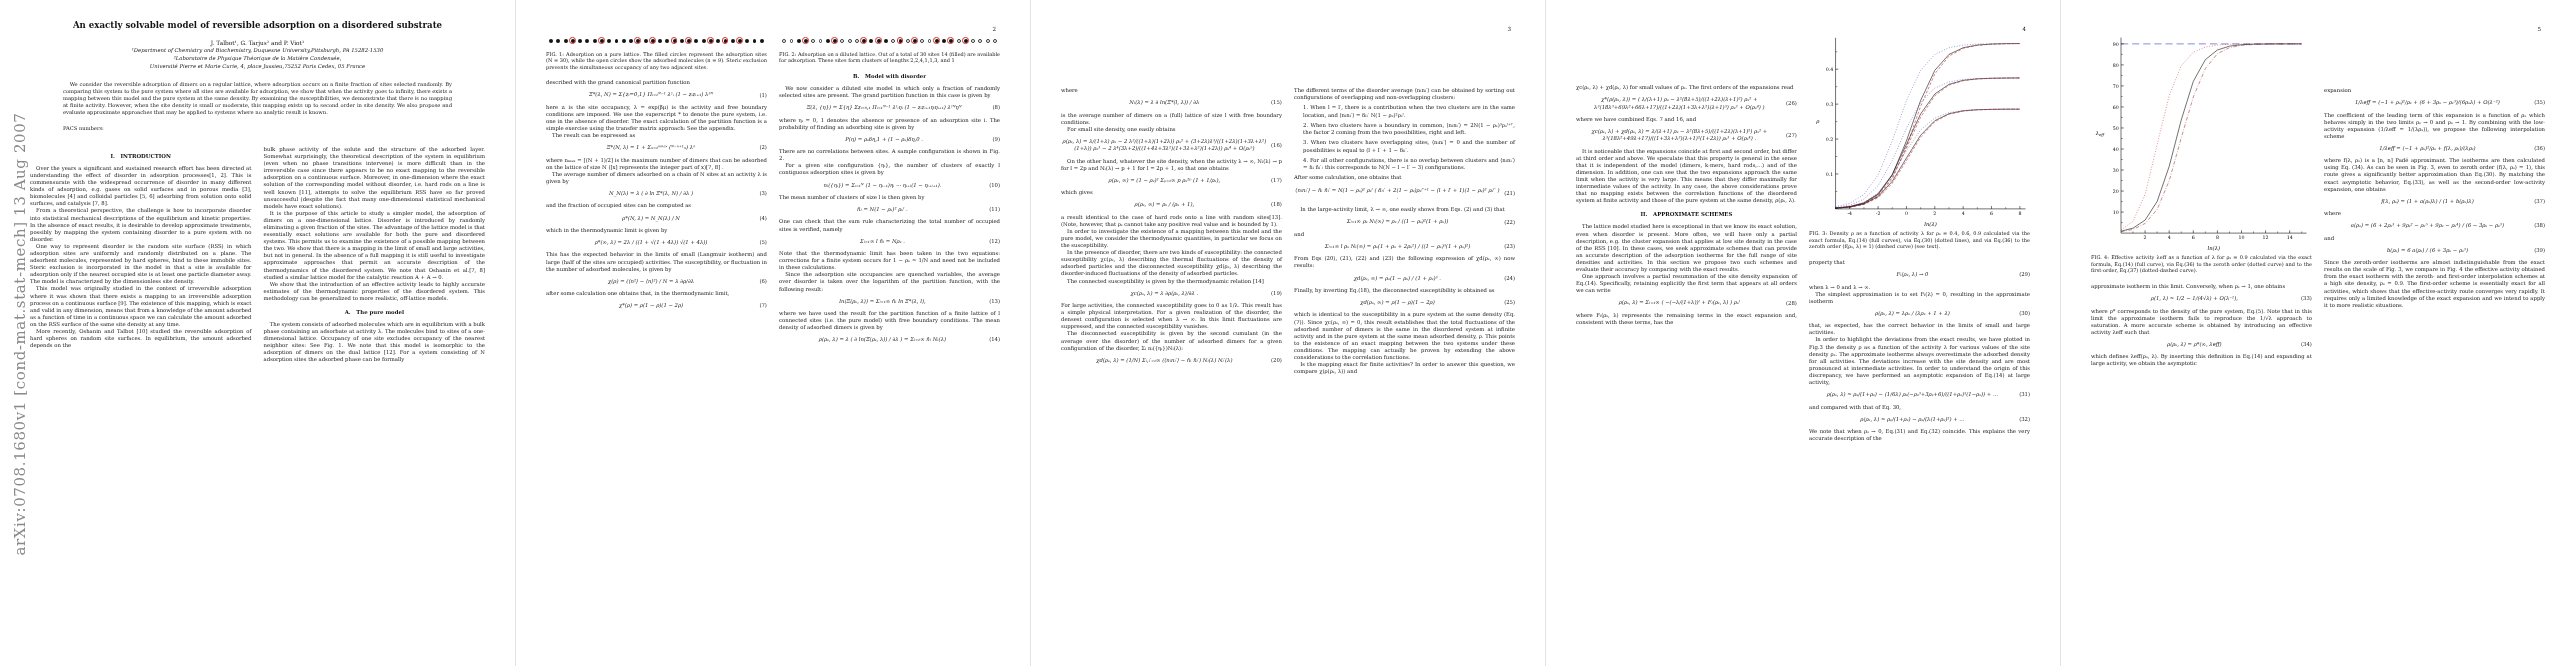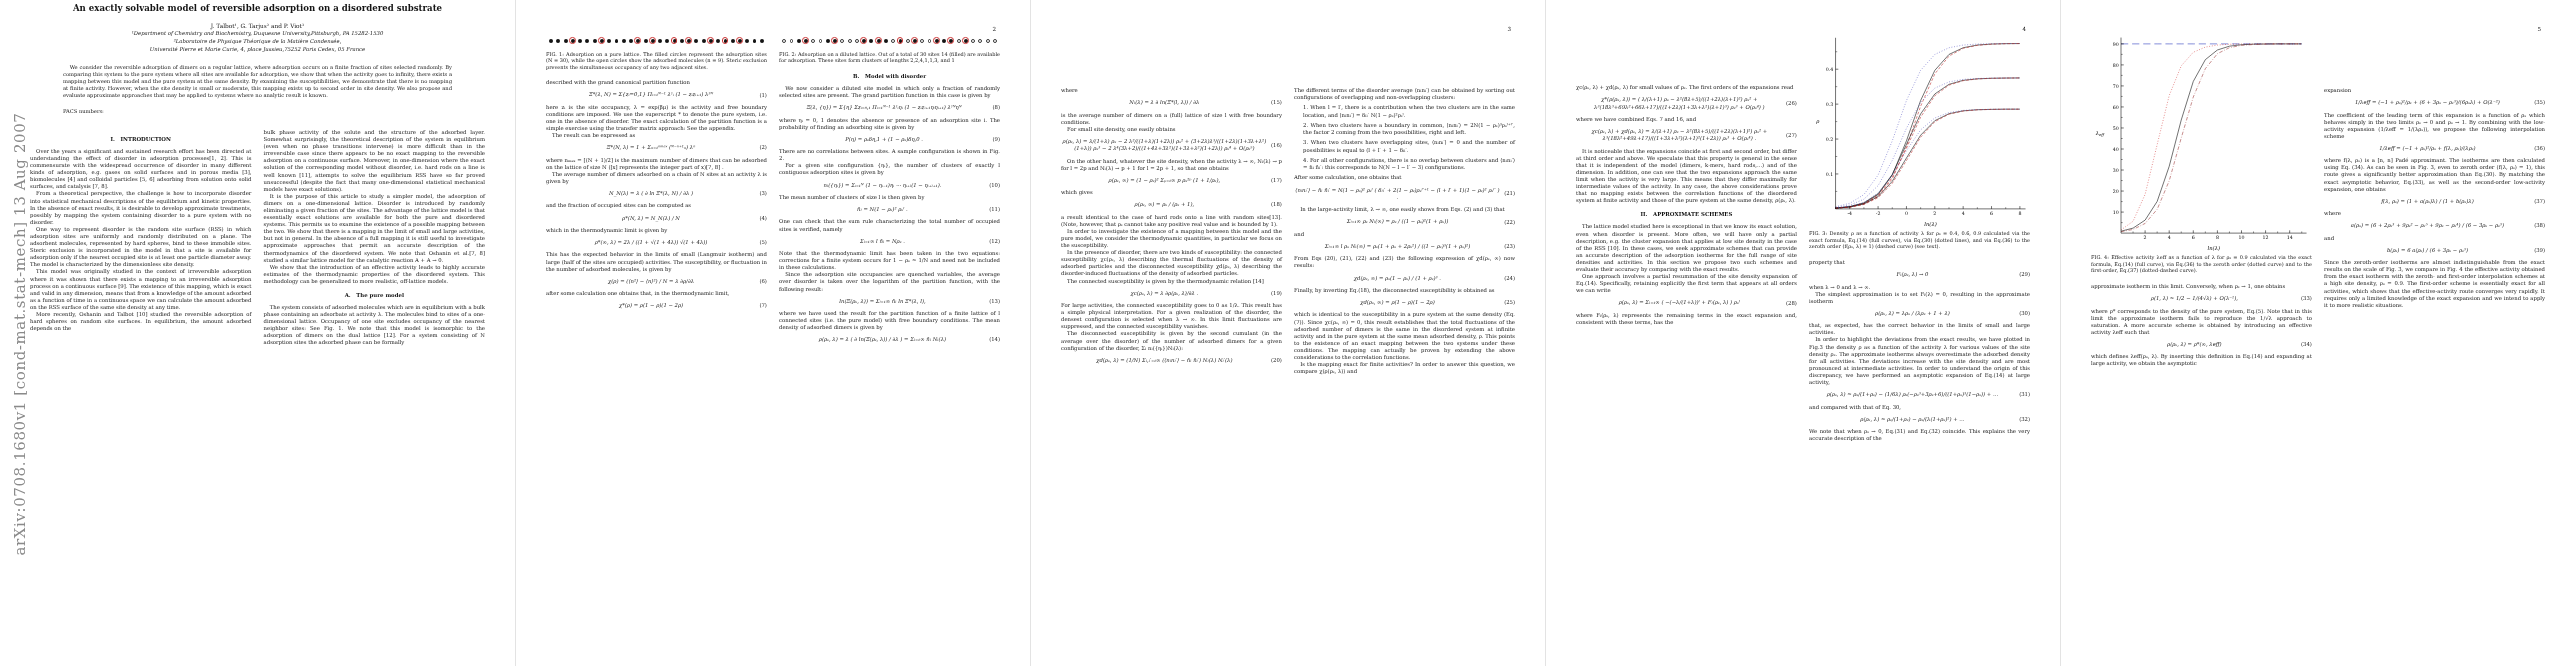--- a/index.html
+++ b/index.html
@@ -4,21 +4,21 @@
 <style>
   html,body{margin:0;padding:0;background:#ffffff;}
   body{width:2576px;height:667px;overflow:hidden;}
   .sheet{display:flex;width:2576px;height:667px;}
   .page{width:515px;height:667px;position:relative;overflow:hidden;background:#fff;
         font-family:"DejaVu Serif",serif;color:#151515;flex:0 0 auto;box-sizing:border-box;}
   .page + .page{border-left:0.6px solid #e3e3e3;}
   .wm{position:absolute;top:50%;left:20px;transform:translate(-50%,-50%) rotate(-90deg);
       white-space:nowrap;font-size:15px;color:#8a8a8a;letter-spacing:0.6px;font-family:"DejaVu Serif",serif;}
   .pagenum{position:absolute;top:25.6px;right:34px;font-size:5.6px;}
-  .front{padding-top:3px;text-align:center;}
+  .front{padding-top:20px;text-align:center;}
   .title{font-size:8.6px;font-weight:bold;margin:0 auto;width:378px;line-height:1.35;}
   .authors{font-size:5.8px;margin-top:8.3px;}
   .affil{font-size:5.3px;font-style:italic;margin-top:1.1px;line-height:1.35;}
   .abstract{width:389px;margin:10px auto 0;text-align:justify;font-size:5.2px;line-height:1.38;text-indent:6.7px;}
   .pacs{width:389px;margin:9px auto 0;text-align:left;font-size:5.2px;}
   .cols{display:flex;gap:12.2px;padding:0 30px;margin-top:31px;}
   .page-1 .cols{margin-top:14.5px;}
   .page-3 .col{padding-top:56px;}
   .page-4 .col:first-child{padding-top:53px;}
   .page-5 .col:last-child{padding-top:56px;}

